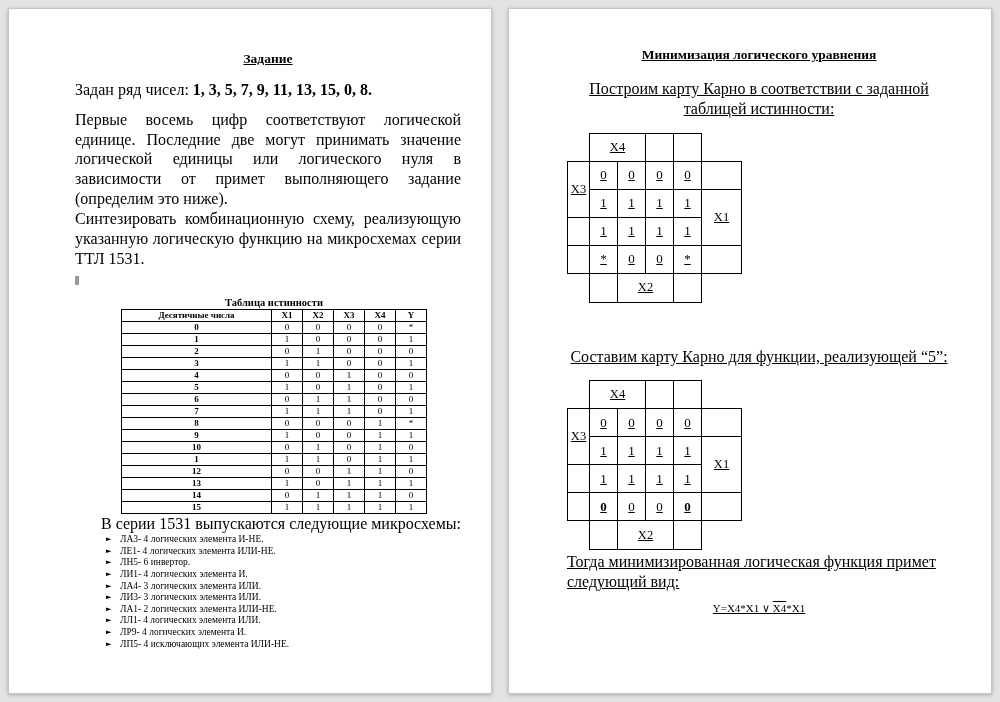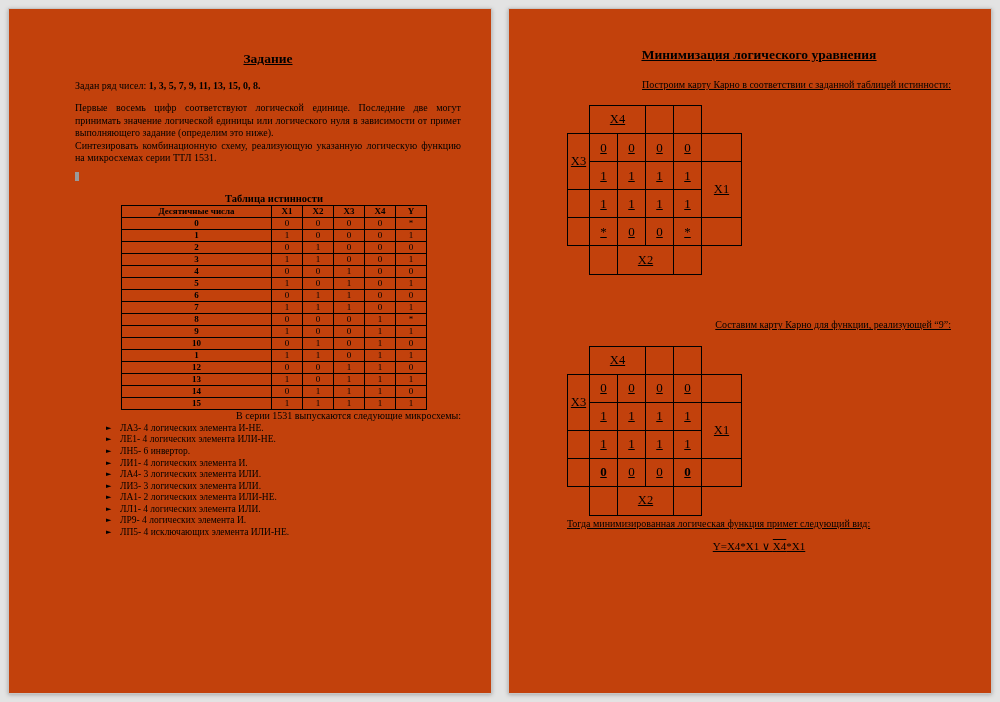--- a/index.html
+++ b/index.html
@@ -9,37 +9,37 @@
     font-family: "Liberation Serif", "DejaVu Serif", serif;
     color: #000;
     position: relative;
     overflow: hidden;
   }
   .page {
     position: absolute;
     top: 8px;
     width: 484px;
     height: 686px;
-    background: #c2410c;
+    background: #ffffff;
     border: 1px solid #c6c6c6;
     box-shadow: 0 1px 4px rgba(0,0,0,0.25);
   }
   .page-left  { left: 8px;   padding: 42px 30px 20px 66px; }
   .page-right { left: 508px; padding: 38px 40px 20px 58px; text-decoration: underline; }
 
   .doc-title {
     text-align: center;
     font-size: 13.5px;
     font-weight: bold;
     text-decoration: underline;
   }
   .page-left  .doc-title { margin-bottom: 13px; }
   .page-right .doc-title { margin-bottom: 16px; }
 
-  p { font-size: 10px; line-height: 1.24; text-align: justify; }
+  p { font-size: 16px; line-height: 1.24; text-align: justify; }
   .p1 { margin-bottom: 10px; text-align: left; }
 
   .cursor-mark { width: 4px; height: 9px; background: #9a9a9a; margin-top: 8px; }
 
   .table-caption {
     margin-top: 12px;
     margin-left: 46px;
     width: 306px;
     text-align: center;
     font-weight: bold;
@@ -68,21 +68,21 @@
   .chip-list { list-style: none; padding-left: 31px; }
   .chip-list li { font-size: 9.5px; line-height: 11.6px; white-space: nowrap; }
   .chip-list .bullet {
     display: inline-block;
     width: 14px;
     font-size: 7px;
     font-family: "DejaVu Sans", sans-serif;
     vertical-align: 1px;
   }
 
-  .kmap-intro { text-align: right; margin-bottom: 14px; }
+  .kmap-intro { text-align: center; margin-bottom: 14px; }
   .kmap-intro-2 { margin-top: 44px; }
   .kmap { border-collapse: collapse; }
   .kmap col.cl { width: 22px; }
   .kmap col.cd { width: 28px; }
   .kmap col.cr { width: 40px; }
   .kmap tr { height: 28px; }
   .kmap tr.btm { height: 29px; }
   .kmap td {
     border: 1px solid #000;
     text-align: center;
@@ -327,21 +327,21 @@
       <tr class="btm">
         <td class="nob"></td>
         <td></td>
         <td class="lab" colspan="2">X2</td>
         <td></td>
         <td class="nob"></td>
       </tr>
     </tbody>
   </table>
 
-  <p class="kmap-intro kmap-intro-2">Составим карту Карно для функции, реализующей “9”:</p>
+  <p class="kmap-intro kmap-intro-2">Составим карту Карно для функции, реализующей “5”:</p>
 
   <table class="kmap">
     <colgroup>
         <col class="cl">
         <col class="cd">
         <col class="cd">
         <col class="cd">
         <col class="cd">
         <col class="cr">
       </colgroup>

